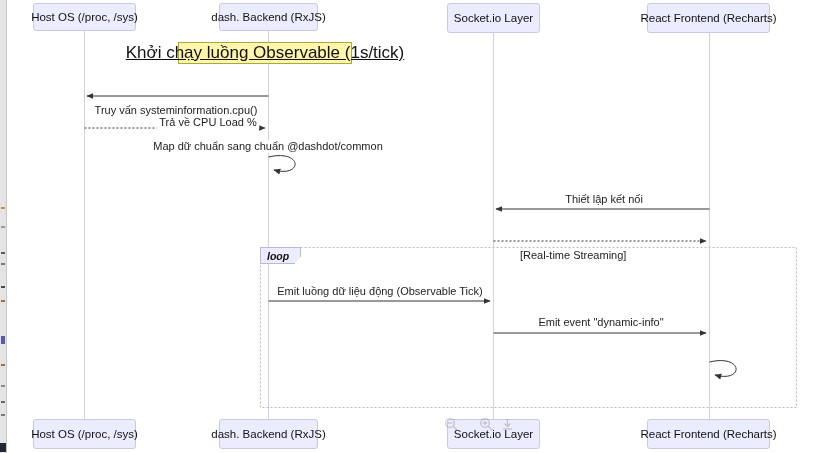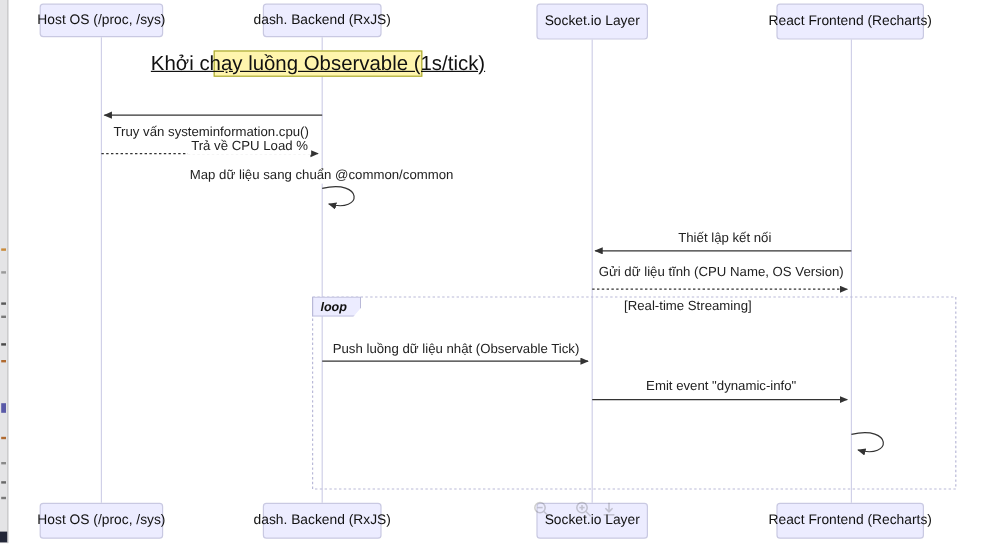--- a/index.html
+++ b/index.html
@@ -95,24 +95,23 @@
   <div class="actor" style="left:647px;top:419px;width:123px;height:30px;">
       <span>React Frontend (Recharts)</span>
     </div>
 
   <div class="note" style="left:178px;top:42px;width:174px;height:22px;">
     <span>Khởi chạy luồng Observable (1s/tick)</span>
   </div>
 
   <div class="msg" style="left:176px;top:80px;margin-top:24px;">Truy vấn systeminformation.cpu()</div>
   <div class="msg" style="left:176px;top:116px;margin-left:32px;">Trả về CPU Load %</div>
-  <div class="msg" style="left:268px;top:140px;">Map dữ liệu sang chuẩn @common/common</div>
+  <div class="msg" style="left:268px;top:140px;">Map dữ chuẩn sang chuẩn @dashdot/common</div>
   <div class="msg" style="left:604px;top:193px;">Thiết lập kết nối</div>
-  <div class="msg" style="left:601px;top:221px;">Gửi dữ liệu tĩnh (CPU Name, OS Version)</div>
-  <div class="msg" style="left:380px;top:285px;">Push luồng dữ liệu nhật (Observable Tick)</div>
+  <div class="msg" style="left:380px;top:285px;">Emit luồng dữ liệu động (Observable Tick)</div>
   <div class="msg" style="left:601px;top:316px;">Emit event "dynamic-info"</div>
 
   <div class="loop-label">
       <span>loop</span>
     </div>
   <div class="loop-title">[Real-time Streaming]</div>
 
   <div class="ctl" style="left:444px;top:417px;">
     <svg width="15" height="15" viewBox="0 0 15 15">
         <circle cx="6" cy="6" r="4.3" fill="none" stroke="#444" stroke-width="1.3"></circle>

